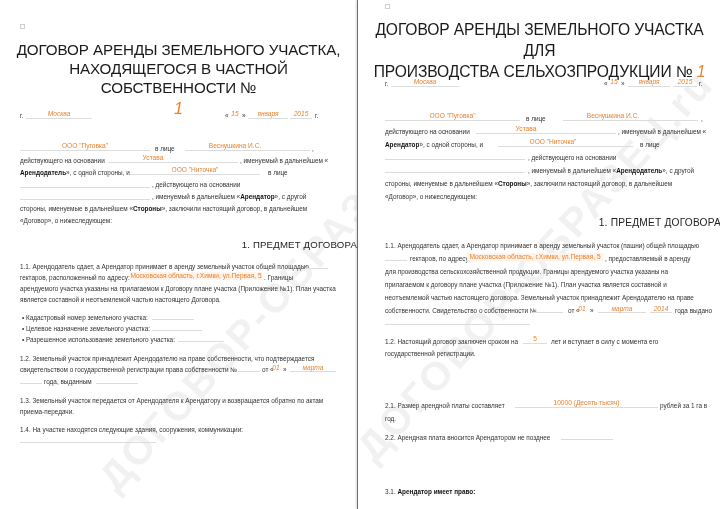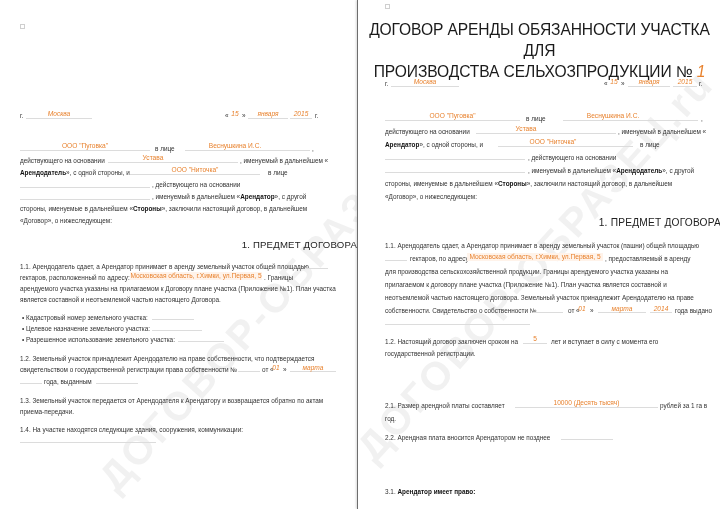--- a/index.html
+++ b/index.html
@@ -33,20 +33,25 @@
 
   .watermark { position: absolute; font-size: 40px; font-weight: bold; color: rgba(120,120,120,0.10); white-space: nowrap; transform: rotate(-48deg); transform-origin: left top; letter-spacing: 3px; pointer-events: none; }
 </style>
 </head>
 <body>
 
 <div class="page page-left">
   <div class="watermark" style="left:90px; top:470px;">ДОГОВОР-ОБРАЗЕЦ.ru</div>
   <div class="marker"></div>
 
+  <div class="title">
+    <div>ДОГОВОР АРЕНДЫ ЗЕМЕЛЬНОГО УЧАСТКА,</div>
+    <div>НАХОДЯЩЕГОСЯ В ЧАСТНОЙ СОБСТВЕННОСТИ №</div>
+    <div class="num" style="font-size:16px;margin-top:2px;">1</div>
+  </div>
 
   <div class="row" style="left:20px; top:112px;">г.</div>
   <div class="line" style="left:26px; top:111px; width:66px;"></div>
   <div class="fill" style="left:26px; top:110px; width:66px;">Москва</div>
   <div class="row" style="left:225px; top:112px;">«</div>
   <div class="fill" style="left:230px; top:110px; width:10px;">15</div>
   <div class="row" style="left:242px; top:112px;">»</div>
   <div class="line" style="left:248px; top:111px; width:40px;"></div>
   <div class="fill" style="left:248px; top:110px; width:40px;">января</div>
   <div class="line" style="left:290px; top:111px; width:22px;"></div>
@@ -111,21 +116,21 @@
 
   <div class="row" style="left:20px; top:426px;">1.4. На участке находятся следующие здания, сооружения, коммуникации:</div>
   <div class="line" style="left:20px; top:435px; width:136px;"></div>
 </div>
 
 <div class="page page-right">
   <div class="watermark" style="left:-10px; top:440px;">ДОГОВОР-ОБРАЗЕЦ.ru</div>
   <div class="marker"></div>
 
   <div class="title">
-    <div>ДОГОВОР АРЕНДЫ ОБЯЗАННОСТИ УЧАСТКА ДЛЯ</div>
+    <div>ДОГОВОР АРЕНДЫ ЗЕМЕЛЬНОГО УЧАСТКА ДЛЯ</div>
     <div><span>ПРОИЗВОДСТВА СЕЛЬХОЗПРОДУКЦИИ №</span> <span class="num">1</span></div>
   </div>
 
   <div class="row" style="left:27px; top:80px;">г.</div>
   <div class="line" style="left:33px; top:79px; width:68px;"></div>
   <div class="fill" style="left:33px; top:78px; width:68px;">Москва</div>
   <div class="row" style="left:246px; top:80px;">«</div>
   <div class="fill" style="left:251px; top:78px; width:10px;">15</div>
   <div class="row" style="left:263px; top:80px;">»</div>
   <div class="line" style="left:270px; top:79px; width:42px;"></div>

